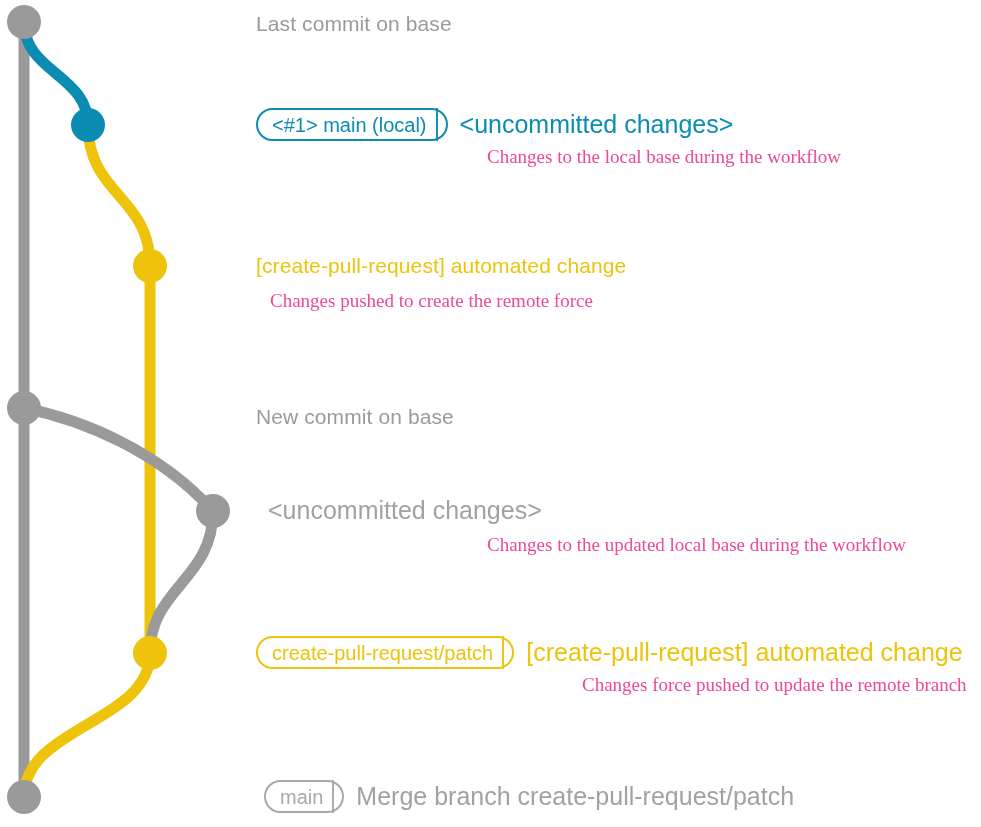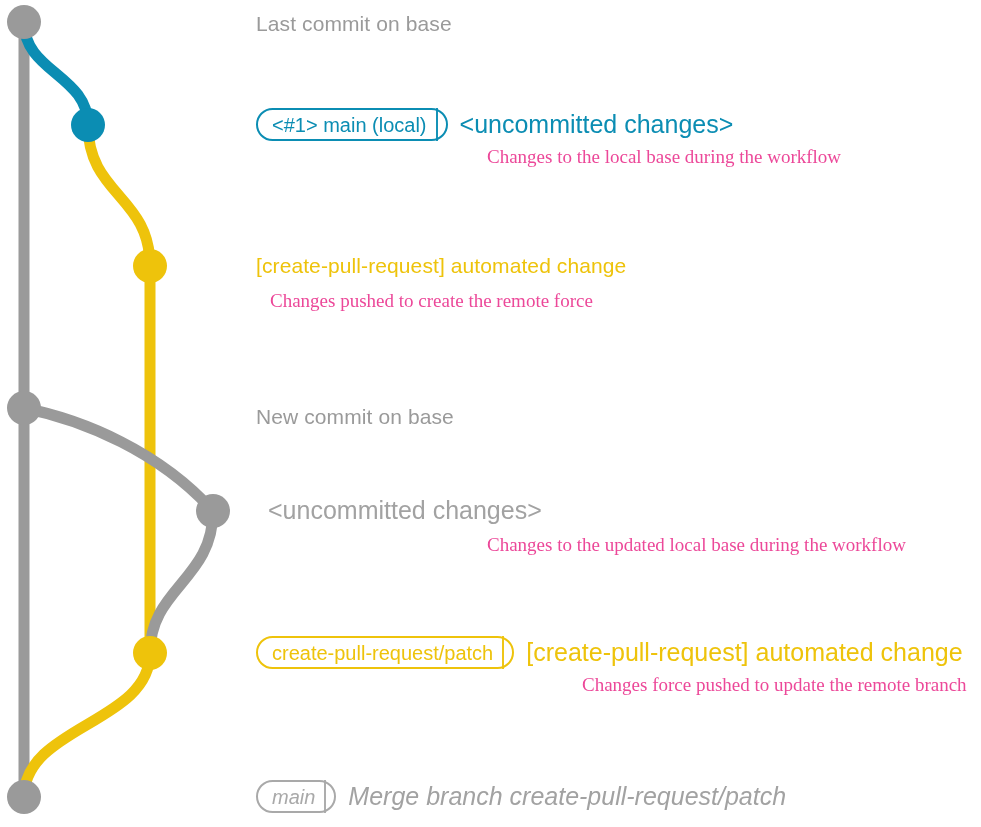--- a/index.html
+++ b/index.html
@@ -154,21 +154,21 @@
 
   <div class="row" style="left:256px; top:636px;">
     <span class="pill gold">
       <span class="pill-text">create-pull-request/patch</span>
       <span class="pill-divider"></span>
     </span>
     <span class="pill-caption gold">[create-pull-request] automated change</span>
   </div>
   <div class="desc" style="left:566px; top:674px;margin-left:16px;">Changes force pushed to update the remote branch</div>
 
-  <div class="row" style="left:256px; top:780px;font-style:italic;">
+  <div class="row" style="left:264px; top:780px;">
     <span class="pill gray">
       <span class="pill-text">main</span>
       <span class="pill-divider"></span>
     </span>
     <span class="pill-caption gray">Merge branch create-pull-request/patch</span>
   </div>
 
 </div>
 
 </body></html>

